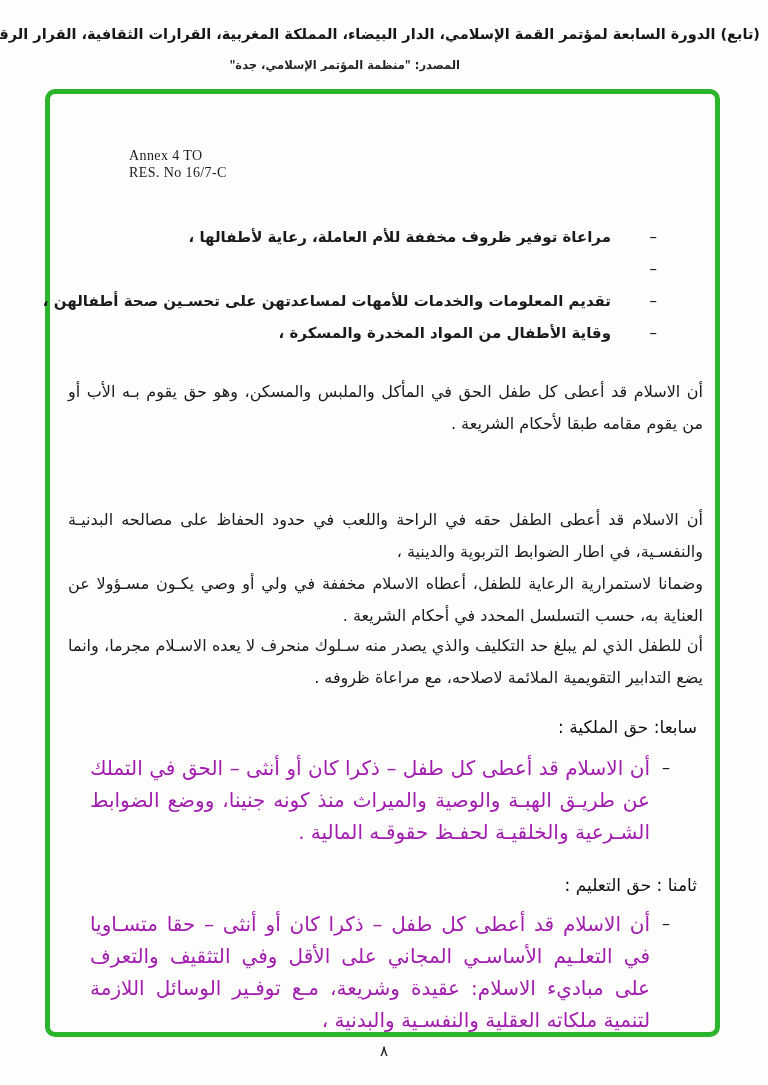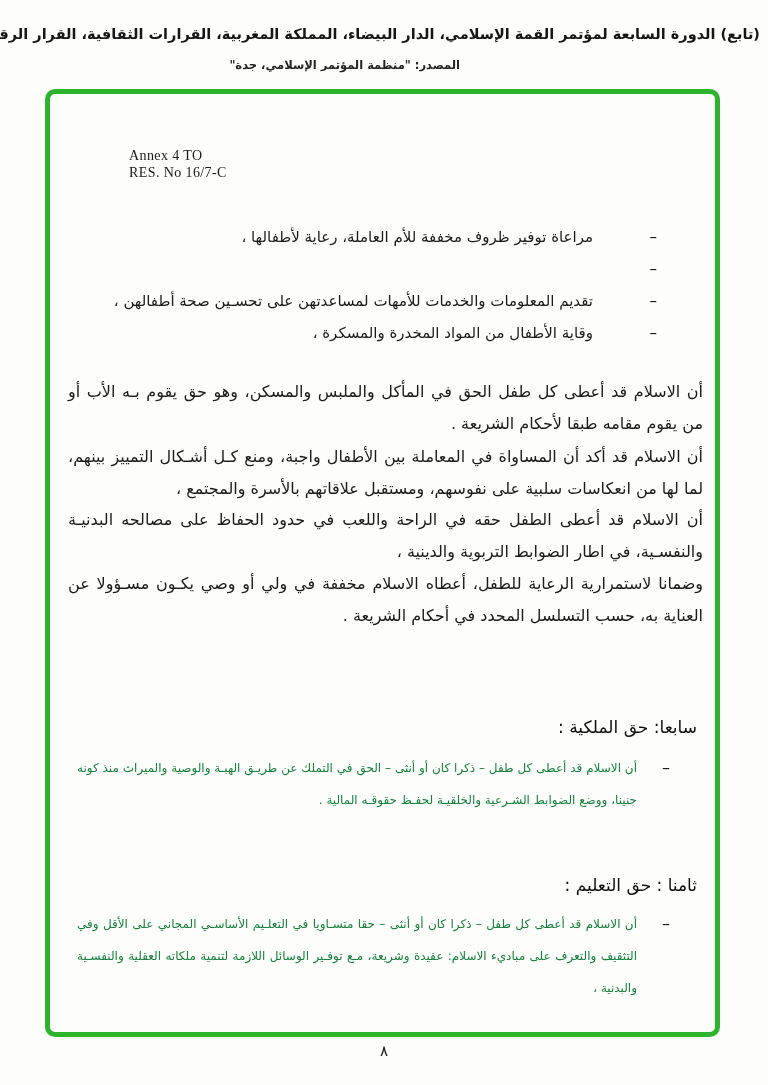--- a/index.html
+++ b/index.html
@@ -22,35 +22,35 @@
   .annex{
     position:absolute;left:129px;top:147px;
     font-family:"Liberation Serif",serif;font-size:14px;line-height:17px;
     letter-spacing:.4px;color:#1b1b1b;
   }
   .blt{
     position:absolute;right:111px;direction:rtl;display:flex;align-items:flex-start;
     font-size:15px;line-height:22px;white-space:nowrap;color:#1a1a1a;
   }
   .blt .dash{width:14px;flex:0 0 auto;}
-  .blt .btxt{margin-right:50px;}
+  .blt .btxt{margin-right:32px;font-weight:bold;}
   .para{
     position:absolute;right:65px;width:635px;direction:rtl;
     text-align:justify;font-size:16px;line-height:32px;color:#1a1a1a;
   }
   .heading{
     position:absolute;right:71px;direction:rtl;white-space:nowrap;
     font-weight:normal;font-size:17px;color:#0e0e0e;
   }
   .sec-dash{
     position:absolute;right:98px;direction:rtl;font-size:16px;line-height:32px;color:#1a1a1a;
   }
   .sec-item{
-    position:absolute;right:131px;width:560px;direction:rtl;
-    text-align:justify;font-size:12px;line-height:32px;color:#15803d;
+    position:absolute;right:118px;width:560px;direction:rtl;
+    text-align:justify;font-size:20px;line-height:32px;color:#a21caf;
   }
   .pagenum{
     position:absolute;top:1042px;left:0;width:768px;text-align:center;
     font-size:15px;color:#1a1a1a;
   }
 </style>
 </head>
 <body>
 
 <div class="page">
@@ -75,23 +75,23 @@
   <div class="blt" style="top:290px">
     <span class="dash">–</span>
     <span class="btxt">تقديم المعلومات والخدمات للأمهات لمساعدتهن على تحسـين صحة أطفالهن ،</span>
   </div>
   <div class="blt" style="top:322px">
     <span class="dash">–</span>
     <span class="btxt">وقاية الأطفال من المواد المخدرة والمسكرة ،</span>
   </div>
 
   <div class="para" style="top:376px">أن الاسلام قد أعطى كل طفل الحق في المأكل والملبس والمسكن، وهو حق يقوم بـه الأب أو من يقوم مقامه طبقا لأحكام الشريعة .</div>
-  <div class="para" style="top:441px">أن الاسلام قد أكد أن المساواة في المعاملة بين الأطفال واجبة، ومنع كـل أشـكال التمييز بينهم، لما لها من انعكاسات سلبية على نفوسهم، ومستقبل علاقاتهم بالأسرة والمجتمع ،</div>
   <div class="para" style="top:504px">أن الاسلام قد أعطى الطفل حقه في الراحة واللعب في حدود الحفاظ على مصالحه البدنيـة والنفسـية، في اطار الضوابط التربوية والدينية ،</div>
   <div class="para" style="top:568px">وضمانا لاستمرارية الرعاية للطفل، أعطاه الاسلام مخففة في ولي أو وصي يكـون مسـؤولا عن العناية به، حسب التسلسل المحدد في أحكام الشريعة .</div>
+  <div class="para" style="top:630px">أن للطفل الذي لم يبلغ حد التكليف والذي يصدر منه سـلوك منحرف لا يعده الاسـلام مجرما، وانما يضع التدابير التقويمية الملائمة لاصلاحه، مع مراعاة ظروفه .</div>
 
   <div class="heading" style="top:717px">سابعا: حق الملكية :</div>
   <div class="sec-dash" style="top:752px">–</div>
   <div class="sec-item" style="top:752px">أن الاسلام قد أعطى كل طفل – ذكرا كان أو أنثى – الحق في التملك عن طريـق الهبـة والوصية والميراث منذ كونه جنينا،  ووضع الضوابط الشـرعية والخلقيـة لحفـظ حقوقـه المالية .</div>
 
   <div class="heading" style="top:875px">ثامنا : حق التعليم :</div>
   <div class="sec-dash" style="top:908px">–</div>
   <div class="sec-item" style="top:908px">أن الاسلام قد أعطى كل طفل – ذكرا كان أو أنثى – حقا متسـاويا في التعلـيم الأساسـي المجاني على الأقل وفي التثقيف والتعرف على مباديء الاسلام: عقيدة وشريعة، مـع توفـير الوسائل اللازمة لتنمية ملكاته العقلية والنفسـية والبدنية ،</div>
 
   <div class="pagenum">٨</div>

